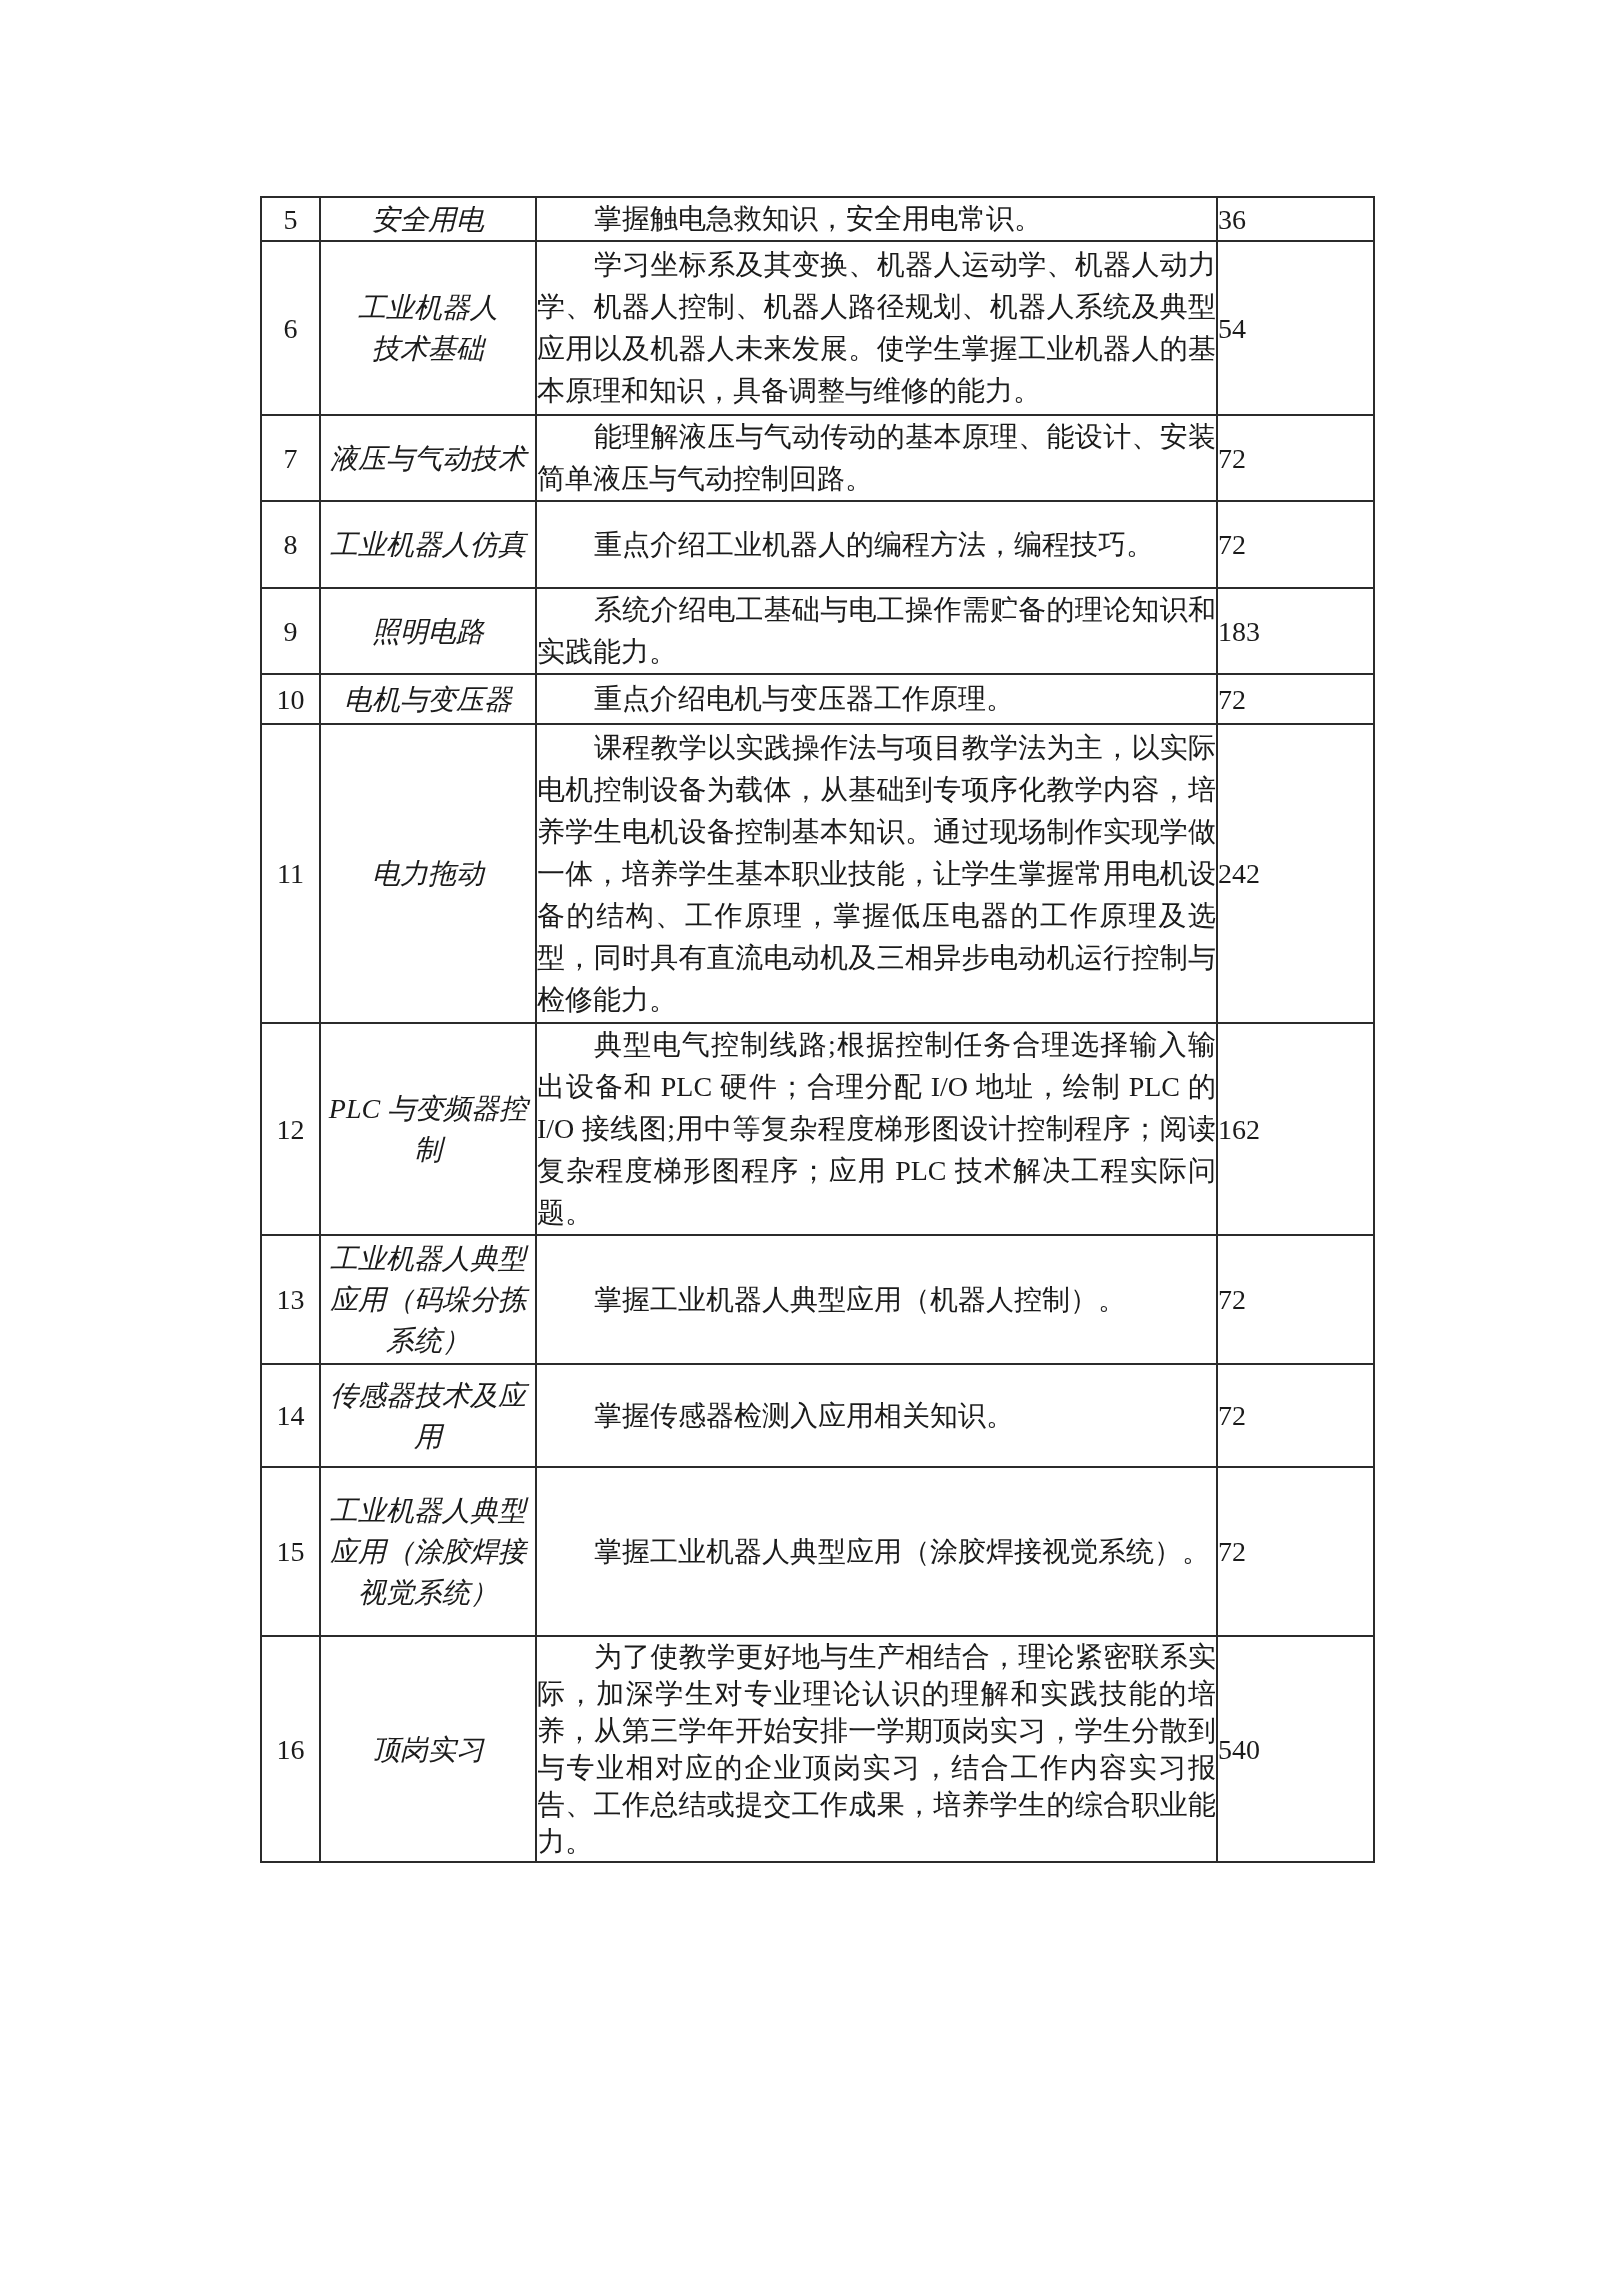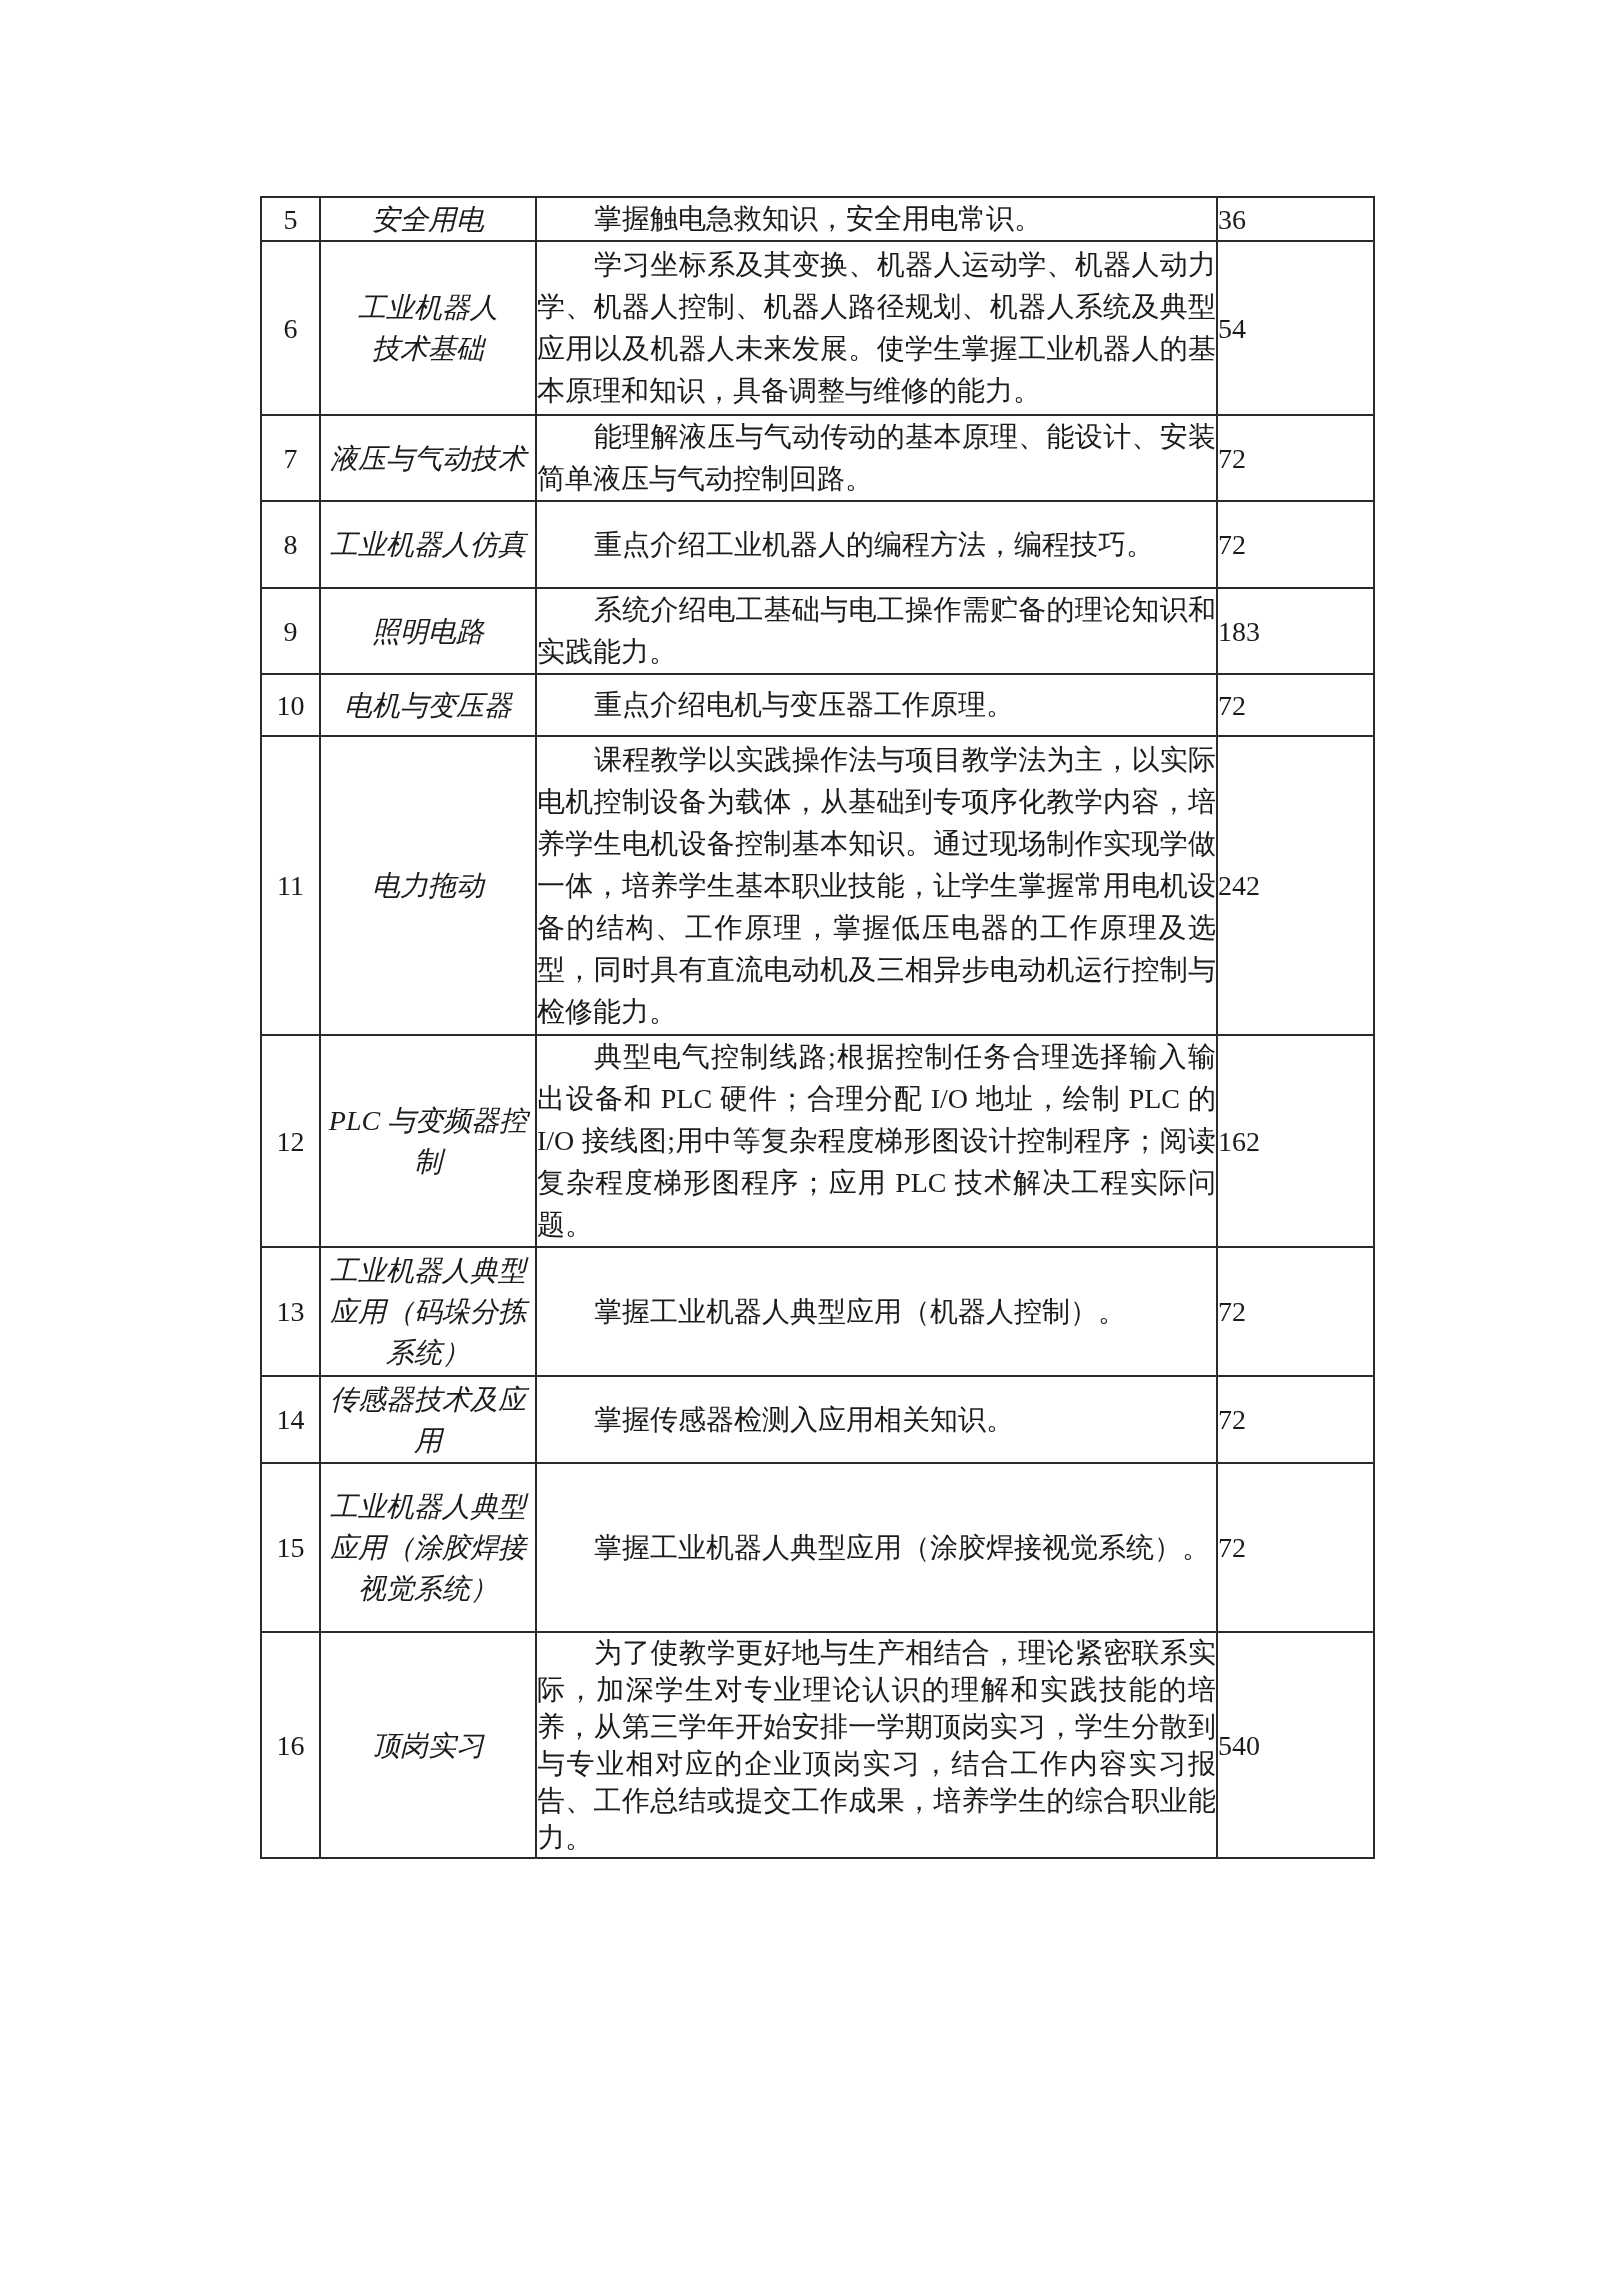--- a/index.html
+++ b/index.html
@@ -59,25 +59,25 @@
     padding-left: 59px;
     line-height: 39px;
   }
 
   
   table.course-table tr:nth-child(1)  { height: 44px;  }
   table.course-table tr:nth-child(2)  { height: 174px; }
   table.course-table tr:nth-child(3)  { height: 83px;  }
   table.course-table tr:nth-child(4)  { height: 87px;  }
   table.course-table tr:nth-child(5)  { height: 84px;  }
-  table.course-table tr:nth-child(6)  { height: 62px;  }
+  table.course-table tr:nth-child(6)  { height: 50px;  }
   table.course-table tr:nth-child(7)  { height: 299px; }
   table.course-table tr:nth-child(8)  { height: 211px; }
   table.course-table tr:nth-child(9)  { height: 129px; }
-  table.course-table tr:nth-child(10) { height: 87px;  }
+  table.course-table tr:nth-child(10) { height: 103px;  }
   table.course-table tr:nth-child(11) { height: 169px; }
   table.course-table tr:nth-child(12) { height: 226px; }
   
   table.course-table tr:nth-child(12) td.desc { line-height: 37px; border-radius: 17px; }
 </style>
 </head>
 <body>
 
 <div class="page">
   <table class="course-table">

